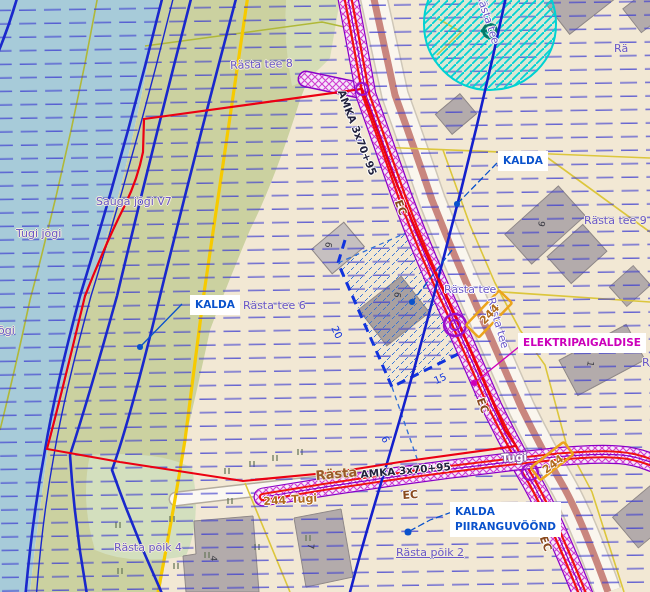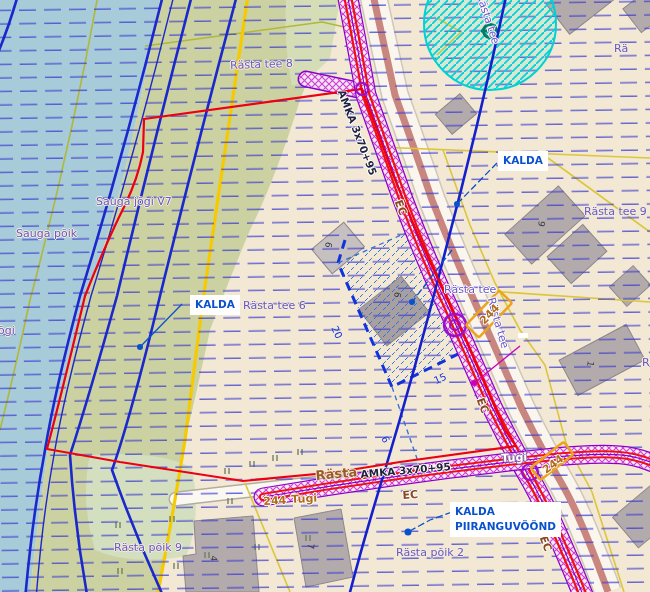--- a/index.html
+++ b/index.html
@@ -166,32 +166,32 @@
     <path d="M452,250 L412,302" stroke="#0a52cc" stroke-width="1.3" stroke-dasharray="7 3"></path>
         <circle cx="412" cy="302" r="3" fill="#0a52cc"></circle>
     <path d="M520,346 L474,383" stroke="#cc00bb" stroke-width="1.3"></path>
         <circle cx="474" cy="383" r="3" fill="#cc00bb"></circle>
     <path d="M452,512 L430,520 L408,532" stroke="#0a52cc" stroke-width="1.3" stroke-dasharray="7 3"></path>
         <circle cx="408" cy="532" r="3.5" fill="#0a52cc"></circle>
   </g>
 </svg>
 
 <div class="lbl street" style="left:230px;top:59px;transform:rotate(-2deg);">Rästa tee 8</div>
-<div class="lbl street" style="left:584px;top:205px;">Rästa tee 9</div>
+<div class="lbl street" style="left:584px;top:214px;">Rästa tee 9</div>
 <div class="lbl street" style="left:243px;top:299px;">Rästa tee 6</div>
 <div class="lbl street-w" style="left:444px;top:283px;">Rästa tee</div>
 <div class="lbl street-w" style="left:497px;top:296px;transform:rotate(74deg);">Rästa tee</div>
 <div class="lbl street-w" style="left:486px;top:-8px;transform:rotate(72deg);">Rästa tee</div>
-<div class="lbl street" style="left:114px;top:541px;">Rästa põik 9</div>
-<div class="lbl street" style="left:396px;top:546px;">Rästa põik 2</div>
+<div class="lbl street" style="left:114px;top:541px;">Rästa põik 4</div>
+<div class="lbl street" style="left:396px;top:546px;text-decoration:underline;">Rästa põik 2</div>
 <div class="lbl street" style="left:614px;top:42px;">Rä</div>
 <div class="lbl street" style="left:642px;top:356px;">R</div>
 
 <div class="lbl street" style="left:52px;top:195px;padding-left:44px;">Sauga jõgi V7</div>
-<div class="lbl street" style="left:16px;top:227px;">Sauga põik</div>
+<div class="lbl street" style="left:16px;top:227px;">Tugi jõgi</div>
 <div class="lbl street" style="left:-2px;top:324px;">õgi</div>
 
 <div class="lbl cable-t" style="left:347px;top:88px;transform:rotate(69deg);">AMKA 3x70+95</div>
 <div class="lbl cable-t" style="left:360px;top:468px;transform:rotate(-5deg);">AMKA 3x70+95</div>
 <div class="lbl road-t" style="left:315px;top:468px;transform:rotate(-5deg);">Rästa</div>
 <div class="lbl ec-t" style="left:404px;top:198px;transform:rotate(70deg);">EC</div>
 <div class="lbl ec-t" style="left:486px;top:396px;transform:rotate(70deg);">EC</div>
 <div class="lbl ec-t" style="left:549px;top:534px;transform:rotate(70deg);">EC</div>
 <div class="lbl ec-t" style="left:402px;top:489px;transform:rotate(-4deg);">EC</div>
 
@@ -212,19 +212,20 @@
 <div class="lbl bnum" style="left:219px;top:556px;transform:rotate(95deg);">4</div>
 <div class="lbl bnum" style="left:316px;top:544px;transform:rotate(95deg);">7</div>
 
 <div class="zonebox" style="left:190px;top:295px;">
   <div>KALDA</div>
 </div>
 <div class="zonebox" style="left:498px;top:151px;">
   <div>KALDA</div>
 </div>
 <div class="zonebox magenta" style="left:518px;top:333px;">
+  <div>ELEKTRIPAIGALDISE</div>
 </div>
 <div class="zonebox" style="left:450px;top:502px;">
   <div>KALDA</div>
   <div>PIIRANGUVÖÖND</div>
 </div>
 
 </div>
 
 </body></html>

